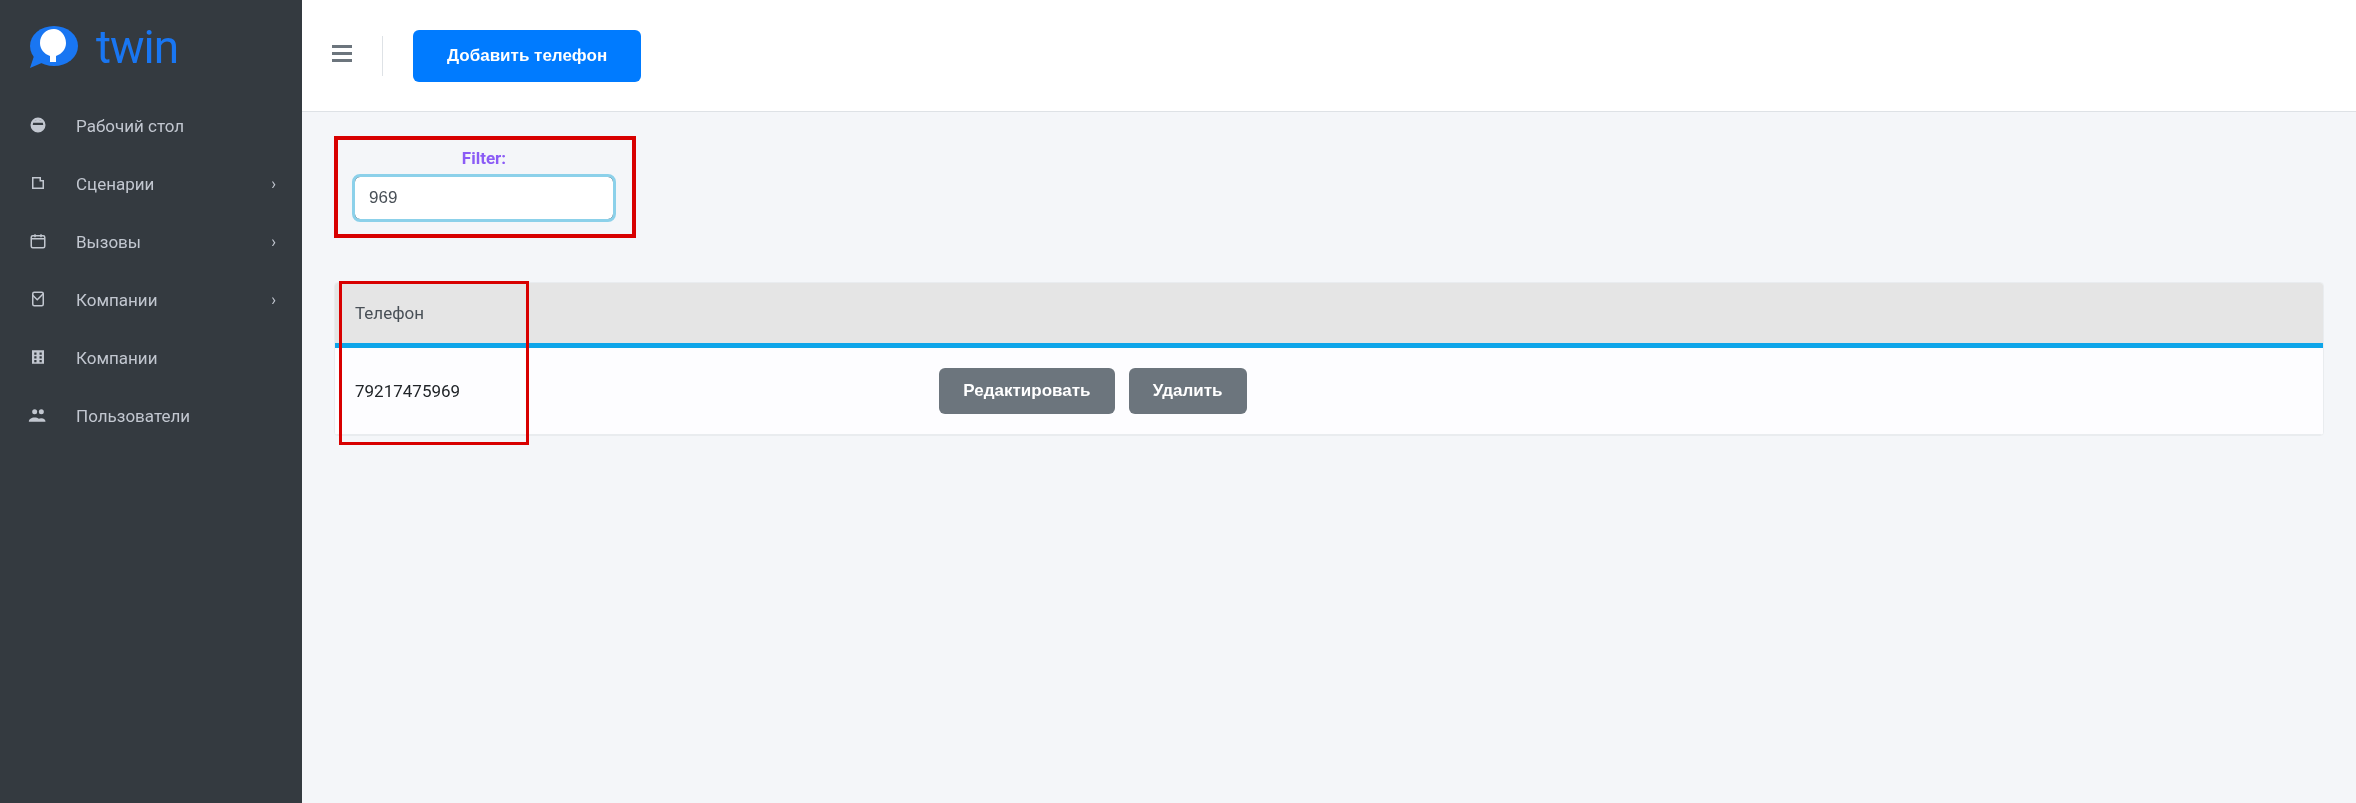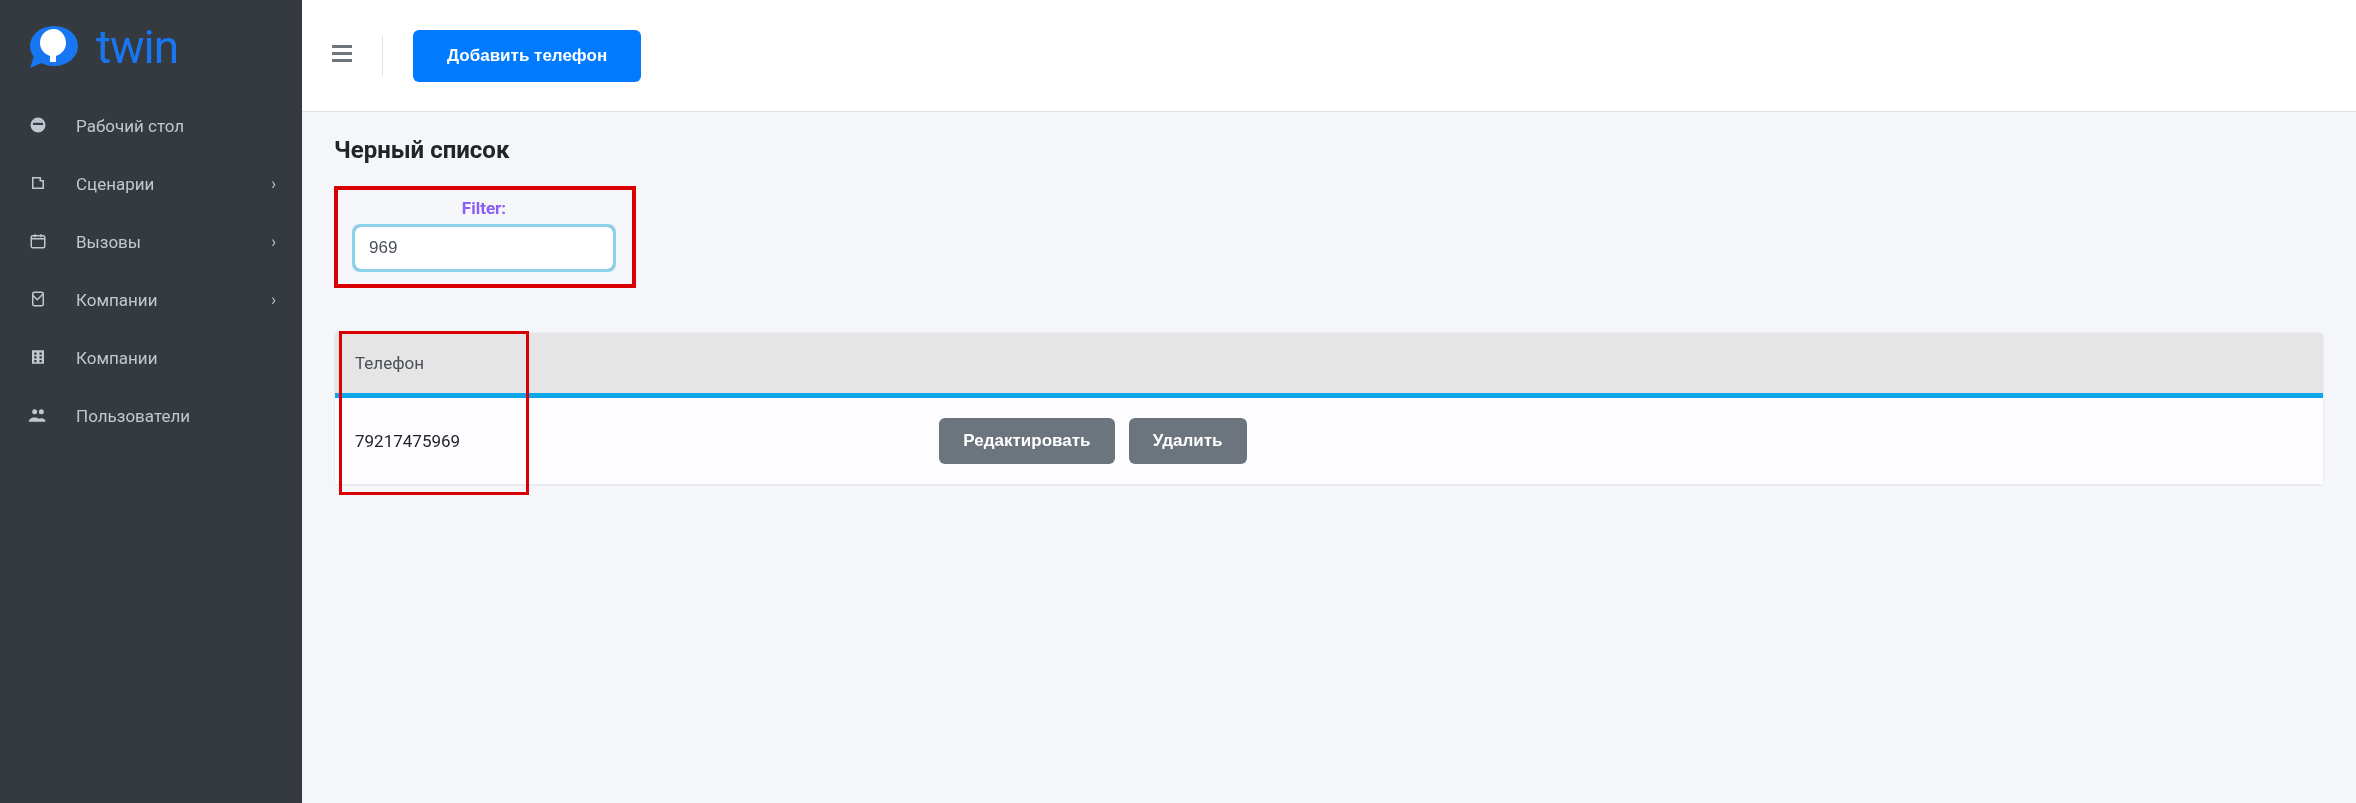--- a/index.html
+++ b/index.html
@@ -248,21 +248,20 @@
             <rect y="0" width="20" height="3"></rect>
             <rect y="7" width="20" height="3"></rect>
             <rect y="14" width="20" height="3"></rect>
           </svg>
       </button>
       <div class="vsep"></div>
       <button class="btn-primary">Добавить телефон</button>
     </div>
 
     <div class="content">
-      <h1 class="page-title">Черный список</h1>
 
       <div class="filter-box">
         <label class="filter-label">Filter:</label>
         <input class="filter-input" type="text" value="969" style="">
       </div>
 
       <div class="table-outer">
         <div class="table-wrap">
           <table class="tbl">
             <thead>

